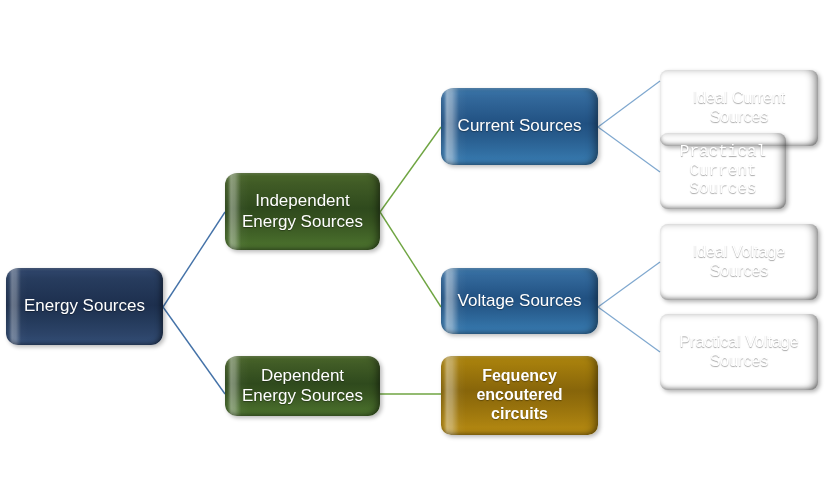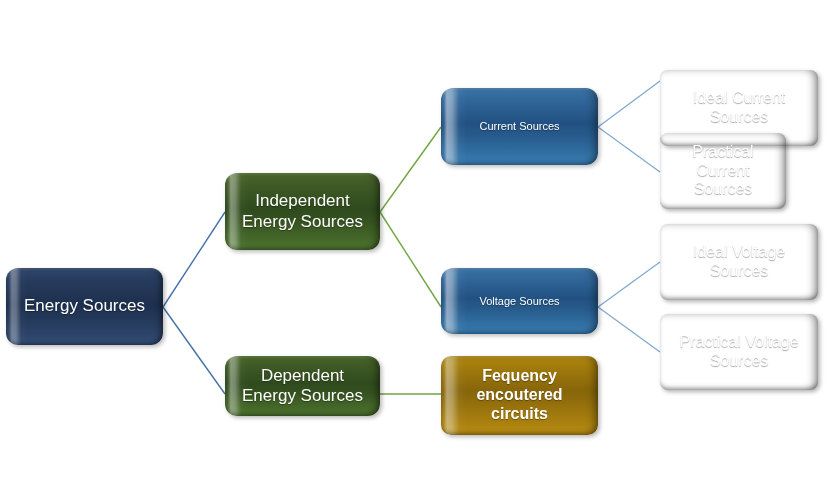--- a/index.html
+++ b/index.html
@@ -81,21 +81,21 @@
         #4e7530 100%);
     box-shadow:
       inset -5px 0 7px -2px rgba(0,0,0,0.42),
       inset 0 -3px 5px -2px rgba(0,0,0,0.38),
       inset 0 2px 3px -1px rgba(255,255,255,0.20),
       2px 2px 4px rgba(0,0,0,0.28);
   }
   
   .style-steel {
     border-radius: 12px;
-    font-size: 11px;
+    font-size: 17px;
     background:
       linear-gradient(to right,
         rgba(255,255,255,0.00) 0px,
         rgba(255,255,255,0.10) 3px,
         rgba(255,255,255,0.48) 6px,
         rgba(255,255,255,0.40) 11px,
         rgba(255,255,255,0.04) 18px,
         rgba(255,255,255,0.00) 26px),
       linear-gradient(to bottom,
         #3d7aae 0%,
@@ -188,20 +188,20 @@
 Energy Sources</span></div>
       <div class="node style-green" style="left: 225px; top: 356px; width: 155px; height: 60px;"><span class="label">Dependent
 Energy Sources</span></div>
       <div class="node style-steel" style="left: 441px; top: 88px; width: 157px; height: 77px;"><span class="label">Current  Sources</span></div>
       <div class="node style-steel" style="left: 441px; top: 268px; width: 157px; height: 66px;"><span class="label">Voltage Sources</span></div>
       <div class="node style-gold" style="left: 441px; top: 356px; width: 157px; height: 79px;"><span class="label">Fequency
 encoutered
 circuits</span></div>
       <div class="node style-navy-leaf" style="left: 660px; top: 42px; width: 158px; height: 76px; margin-top: 28px;"><span class="label">Ideal Current
 Sources</span></div>
-      <div class="node style-navy-leaf" style="left: 660px; top: 133px; width: 126px; height: 76px;"><span class="label">Practical Current
+      <div class="node style-navy-leaf" style="left: 660px; top: 133px; width: 126px; height: 76px; font-family: Liberation Mono, monospace;"><span class="label">Practical Current
 Sources</span></div>
       <div class="node style-navy-leaf" style="left: 660px; top: 224px; width: 158px; height: 76px;"><span class="label">Ideal Voltage
 Sources</span></div>
       <div class="node style-navy-leaf" style="left: 660px; top: 314px; width: 158px; height: 76px;"><span class="label">Practical  Voltage
 Sources</span></div>
     </div>
 </div>
 
 </body></html>

